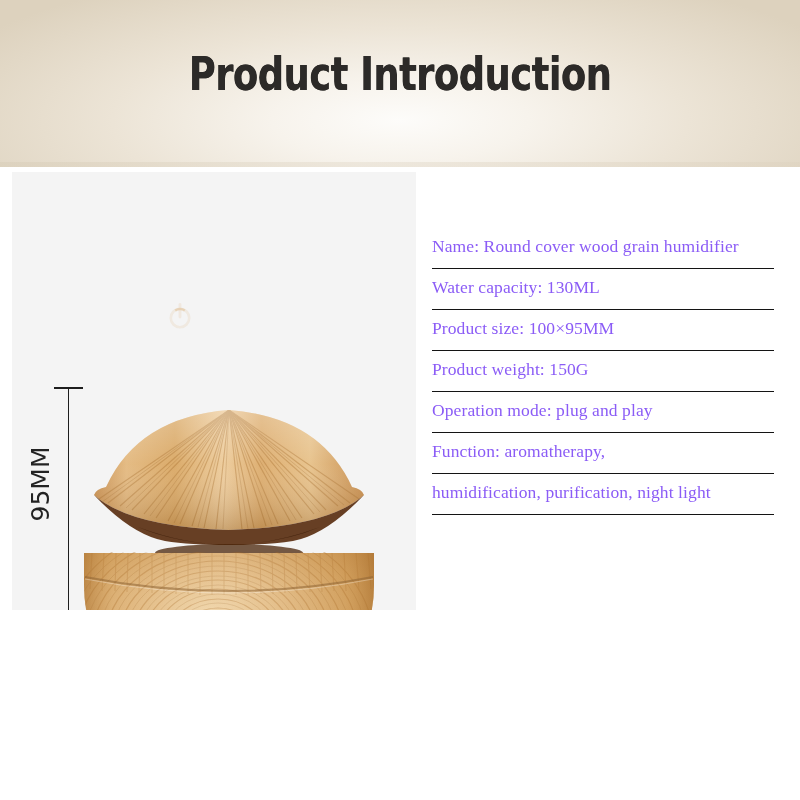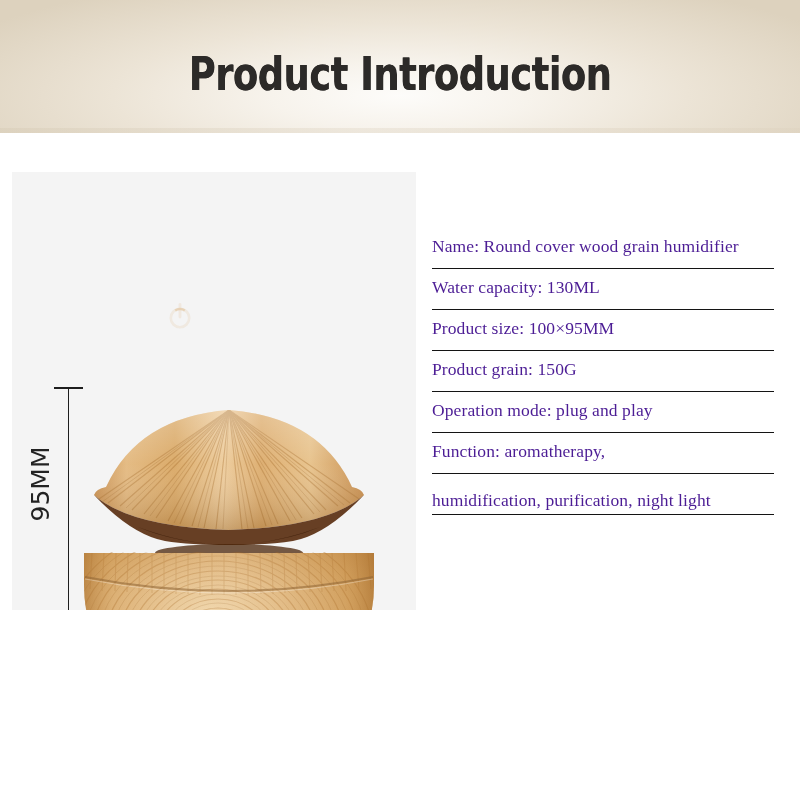--- a/index.html
+++ b/index.html
@@ -14,21 +14,21 @@
     overflow: hidden;
     position: relative;
   }
 
   
   .header-banner {
     position: absolute;
     left: 0;
     top: 0;
     width: 800px;
-    height: 133px;
+    height: 167px;
     background:
       radial-gradient(ellipse 62% 95% at 50% 72%, #fdfcfa 0%, #f7f3ec 26%, #ece4d6 58%, #ddd2be 100%);
     overflow: hidden;
   }
   .header-banner::after {
     content: "";
     position: absolute;
     left: 0; right: 0; bottom: 0;
     height: 5px;
     background: linear-gradient(to right, #d8cdb8, #e6ded0 45%, #ded3c0);
@@ -117,25 +117,25 @@
     top: 228px;
     width: 342px;
   }
   .spec-row {
     position: relative;
     height: 40px;
     display: flex;
     align-items: center;
     border-bottom: 1.4px solid #141414;
   }
-  .spec-row:last-child { border-bottom: 1.4px solid #141414; align-items: flex-end; }
+  .spec-row:last-child { border-bottom: 1.4px solid #141414; }
   .spec-text {
     font-family: "Liberation Serif", serif;
     font-size: 17.5px;
-    color: #4c1d95;
+    color: #8b5cf6;
     white-space: nowrap;
     letter-spacing: 0.1px;
     padding-bottom: 3px;
   }
 </style>
 </head>
 <body>
 
 <div class="header-banner">
   <div class="header-title">Product Introduction</div>
@@ -327,21 +327,21 @@
   <div class="spec-row">
     <span class="spec-text">Name: Round cover wood grain humidifier</span>
   </div>
   <div class="spec-row">
     <span class="spec-text">Water capacity: 130ML</span>
   </div>
   <div class="spec-row">
     <span class="spec-text">Product size: 100×95MM</span>
   </div>
   <div class="spec-row">
-    <span class="spec-text">Product grain: 150G</span>
+    <span class="spec-text">Product weight: 150G</span>
   </div>
   <div class="spec-row">
     <span class="spec-text">Operation mode: plug and play</span>
   </div>
   <div class="spec-row">
     <span class="spec-text">Function: aromatherapy,</span>
   </div>
   <div class="spec-row">
     <span class="spec-text">humidification, purification, night light</span>
   </div>

